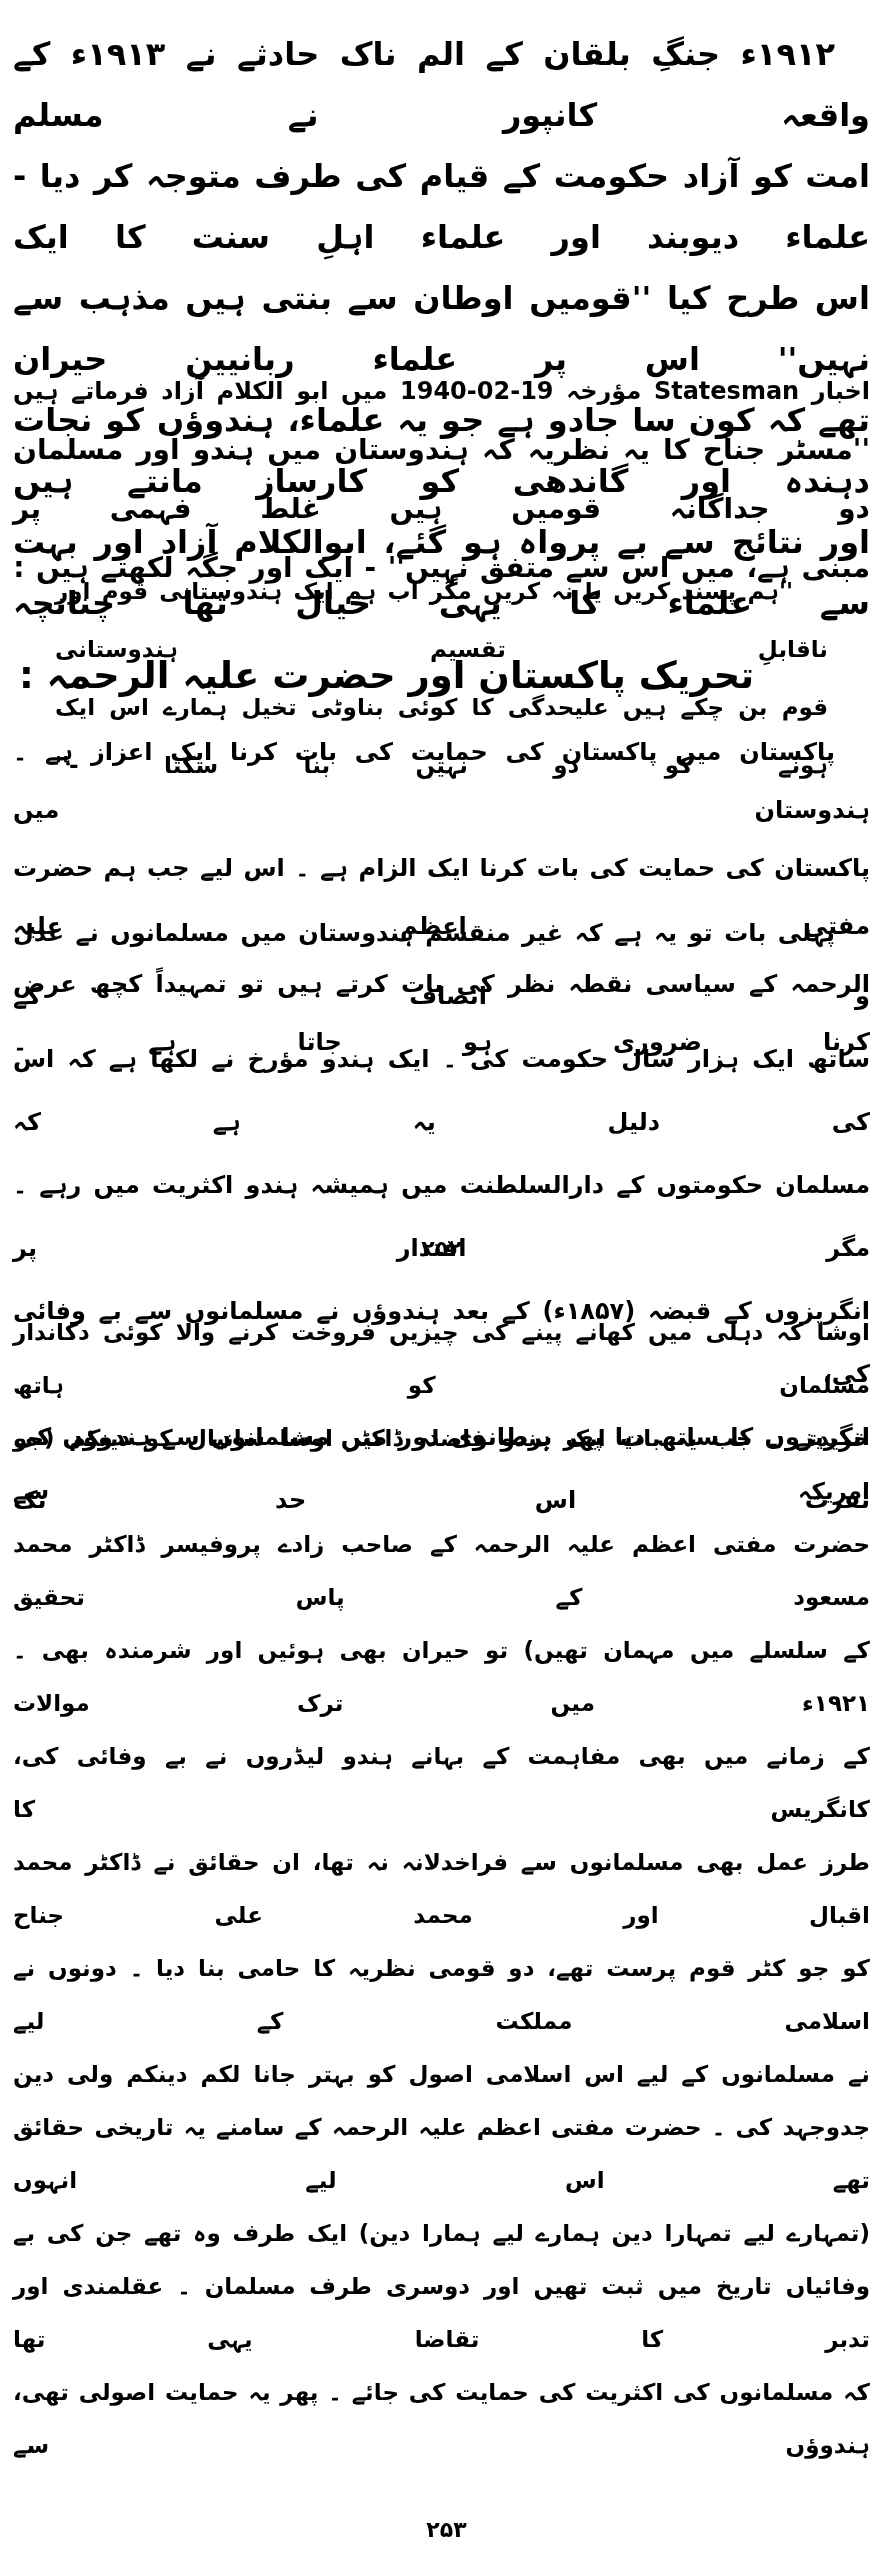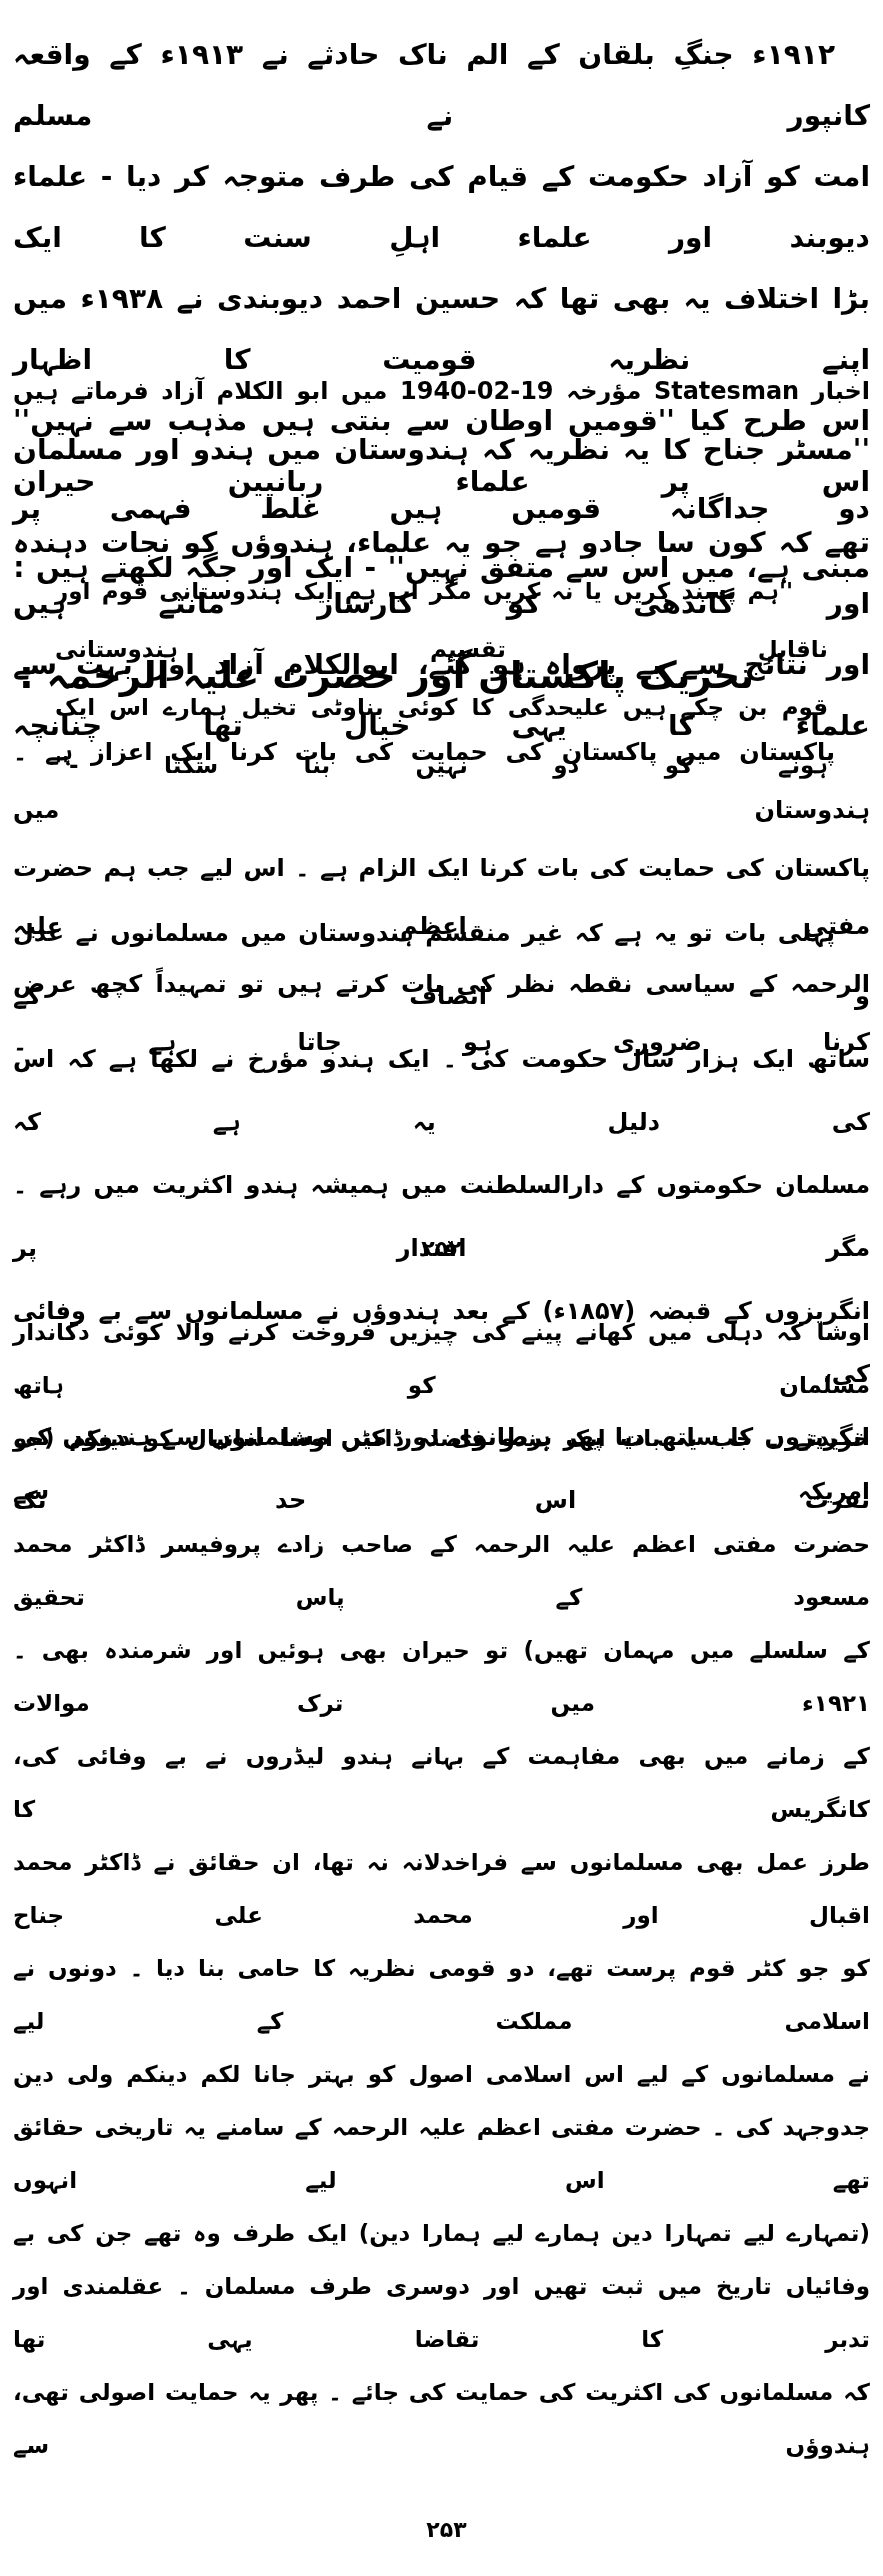--- a/index.html
+++ b/index.html
@@ -17,21 +17,21 @@
     text-align:justify;
     text-align-last:justify;
     word-spacing:1.8px;
   }
   .noj{
     text-align:right;
     text-align-last:auto;
   }
   .ind{ text-indent:35px; }
   
-  .para1{top:24px;font-size:28px;line-height:61px;}
+  .para1{top:24px;font-size:32px;line-height:61px;}
   .statesman{top:364px;font-size:24px;line-height:55px;}
   .quote1{top:420px;font-size:28px;line-height:59px;}
   .quote2{top:562px;font-size:23px;line-height:58px;padding:0 42px;}
   .heading{
     top:642px;font-size:37px;line-height:68px;
     text-align:center;text-align-last:center;
     transform:translateX(-55px); 
   }
   .para2{top:723px;font-size:24px;line-height:58px;}
   .para3{top:902px;font-size:24px;line-height:63px;}
@@ -46,21 +46,20 @@
   .pageno2{top:2517px;padding-left:10px;}
 </style>
 </head>
 <body>
 
 <section>
 
   <div class="blk para1">
     <div class="ln ind">۱۹۱۲ء جنگِ بلقان کے الم ناک حادثے نے ۱۹۱۳ء کے واقعہ کانپور نے مسلم</div>
     <div class="ln">امت کو آزاد حکومت کے قیام کی طرف متوجہ کر دیا - علماء دیوبند اور علماء اہلِ سنت کا ایک</div>
-    <div class="ln">بڑا اختلاف یہ بھی تھا کہ حسین احمد دیوبندی نے ۱۹۳۸ء میں اپنے نظریہ قومیت کا اظہار</div>
     <div class="ln">اس طرح کیا ''قومیں اوطان سے بنتی ہیں مذہب سے نہیں'' اس پر علماء ربانیین حیران</div>
     <div class="ln">تھے کہ کون سا جادو ہے جو یہ علماء، ہندوؤں کو نجات دہندہ اور گاندھی کو کارساز مانتے ہیں</div>
     <div class="ln">اور نتائج سے بے پرواہ ہو گئے، ابوالکلام آزاد اور بہت سے علماء کا یہی خیال تھا چنانچہ</div>
   </div>
 
   <div class="blk statesman">
     <div class="ln">اخبار Statesman مؤرخہ 19-02-1940 میں ابو الکلام آزاد فرماتے ہیں</div>
   </div>
 
   <div class="blk quote1">

